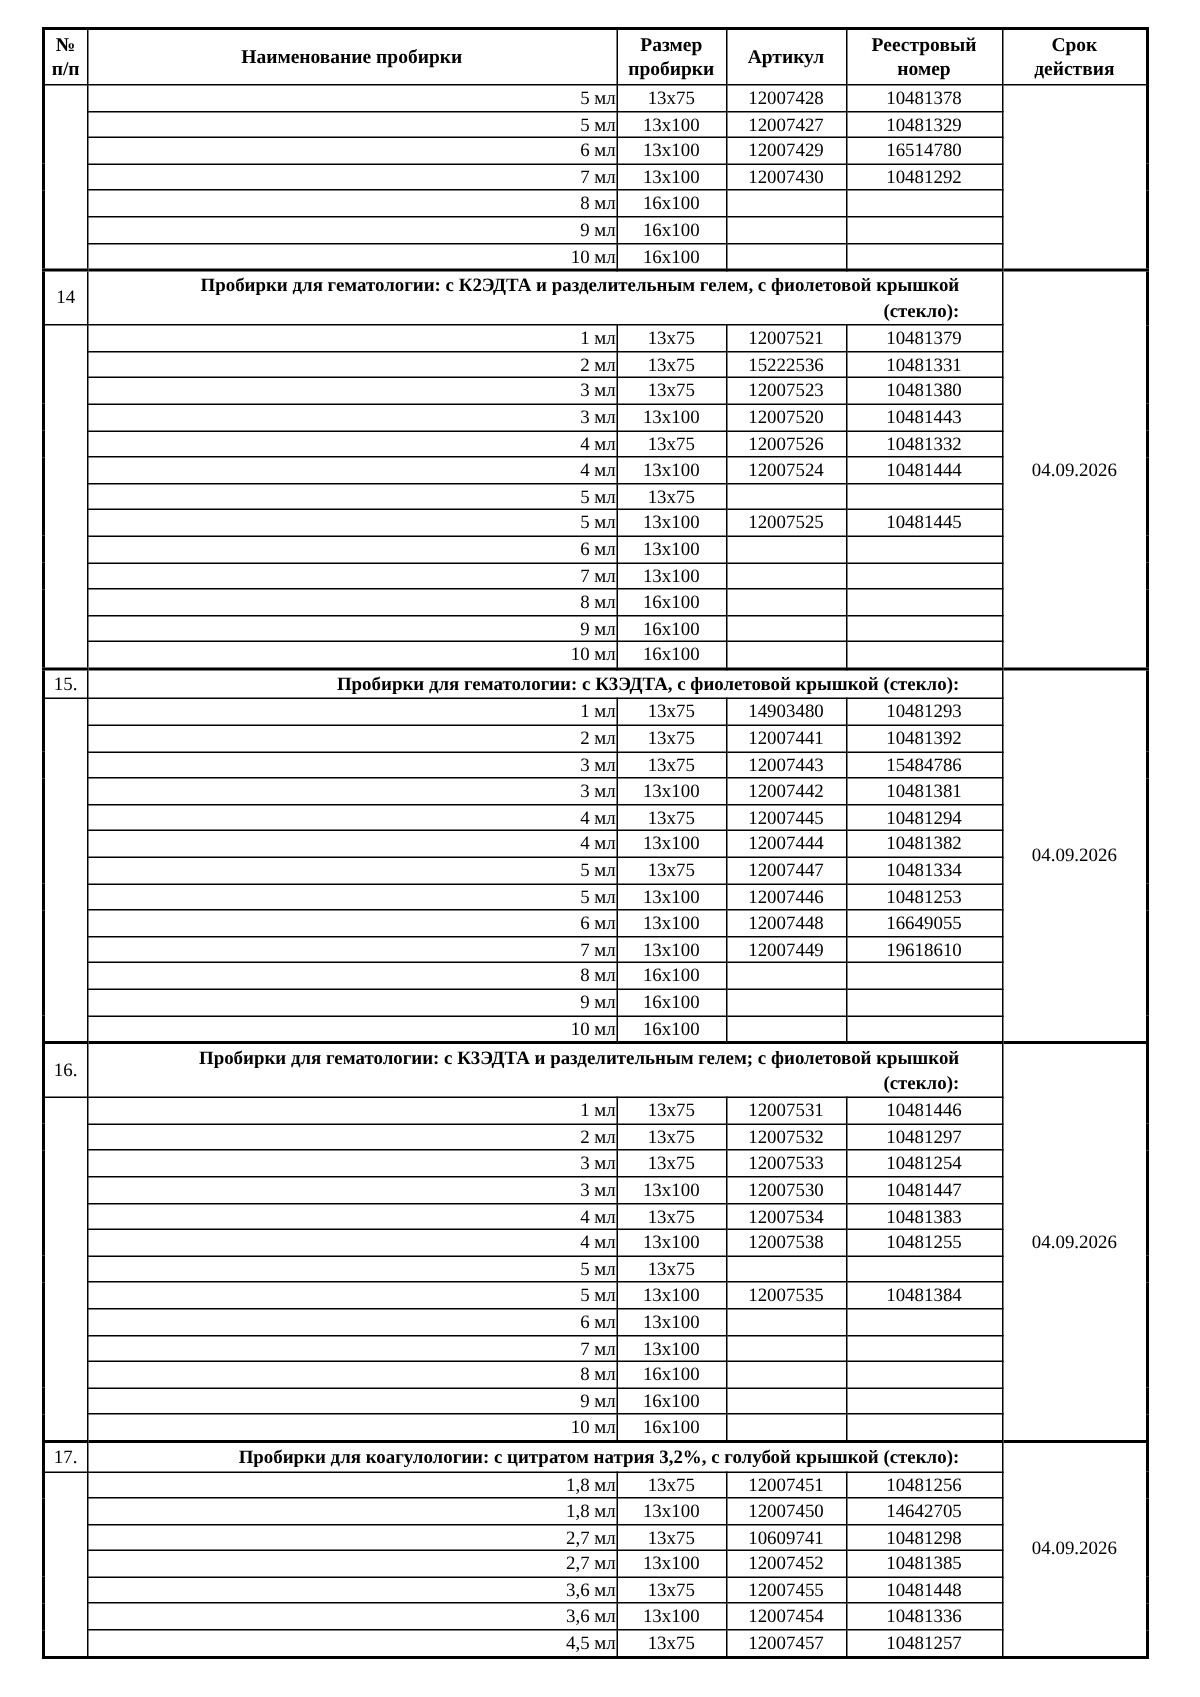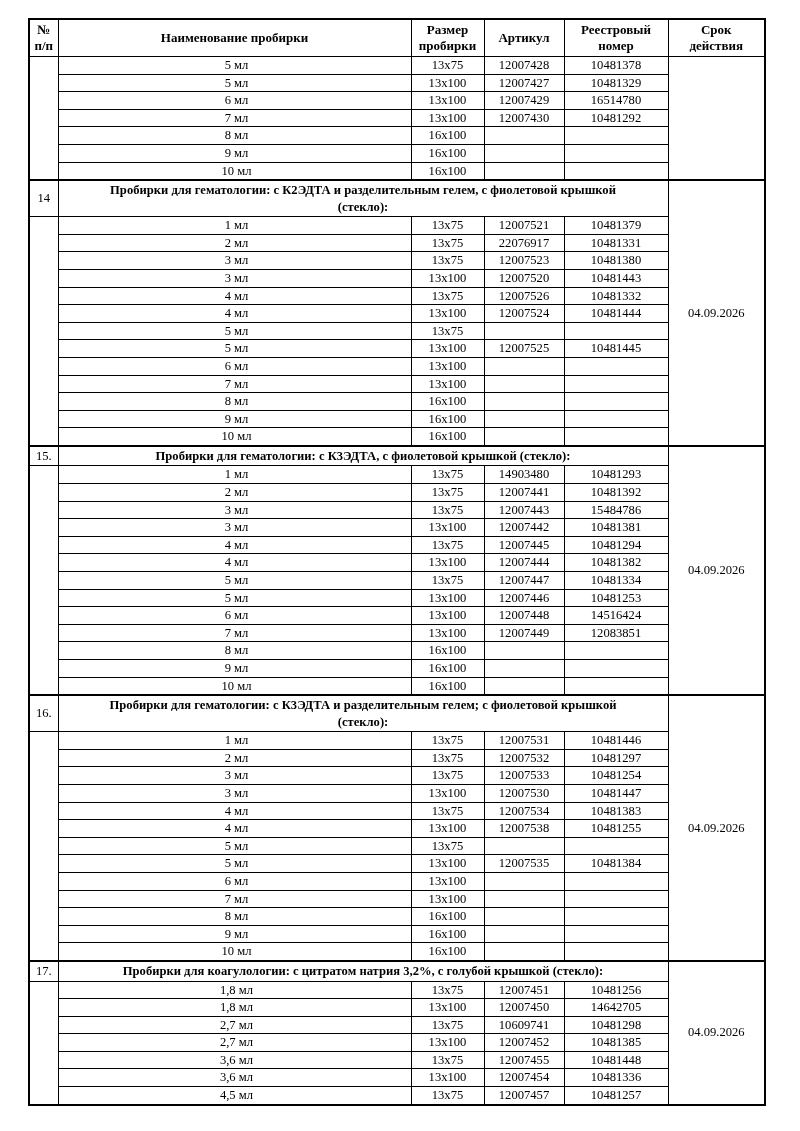--- a/index.html
+++ b/index.html
@@ -38,30 +38,30 @@
     border: 1px solid #000;
     font-size: 12.6px;
     height: 16.6px;
     line-height: 16.6px;
     padding: 0;
     vertical-align: middle;
     overflow: hidden;
     white-space: nowrap;
   }
   .spec-table td.c-name {
-    text-align: center;
+    text-align: right;
     padding-left: 4px;
   }
   .spec-table td.c-center,
   .spec-table td.c-num,
   .spec-table td.c-validity {
     text-align: center;
   }
   .spec-table td.c-title {
-    text-align: center;
+    text-align: right;
     font-weight: bold;
     white-space: normal;
     line-height: 16.5px;
     padding: 1px 28px;
   }
   .spec-table tr.section-row td {
     border-top: 2px solid #000;
   }
 </style>
 </head>
@@ -140,21 +140,21 @@
         <tr>
           <td class="c-num" rowspan="13"></td>
           <td class="c-name">1 мл</td>
           <td class="c-center">13x75</td>
           <td class="c-center">12007521</td>
           <td class="c-center">10481379</td>
         </tr>
         <tr>
           <td class="c-name">2 мл</td>
           <td class="c-center">13x75</td>
-          <td class="c-center">22076917</td>
+          <td class="c-center">15222536</td>
           <td class="c-center">10481331</td>
         </tr>
         <tr>
           <td class="c-name">3 мл</td>
           <td class="c-center">13x75</td>
           <td class="c-center">12007523</td>
           <td class="c-center">10481380</td>
         </tr>
         <tr>
           <td class="c-name">3 мл</td>
@@ -267,27 +267,27 @@
         <tr>
           <td class="c-name">5 мл</td>
           <td class="c-center">13x100</td>
           <td class="c-center">12007446</td>
           <td class="c-center">10481253</td>
         </tr>
         <tr>
           <td class="c-name">6 мл</td>
           <td class="c-center">13x100</td>
           <td class="c-center">12007448</td>
-          <td class="c-center">14516424</td>
+          <td class="c-center">16649055</td>
         </tr>
         <tr>
           <td class="c-name">7 мл</td>
           <td class="c-center">13x100</td>
           <td class="c-center">12007449</td>
-          <td class="c-center">12083851</td>
+          <td class="c-center">19618610</td>
         </tr>
         <tr>
           <td class="c-name">8 мл</td>
           <td class="c-center">16x100</td>
           <td class="c-center"></td>
           <td class="c-center"></td>
         </tr>
         <tr>
           <td class="c-name">9 мл</td>
           <td class="c-center">16x100</td>

